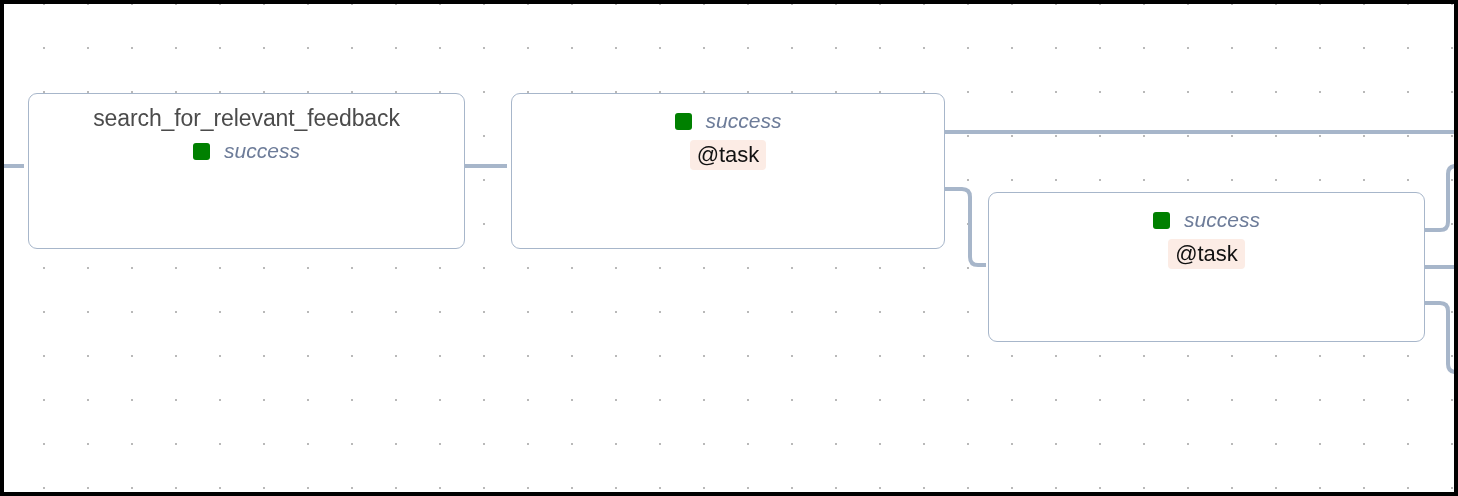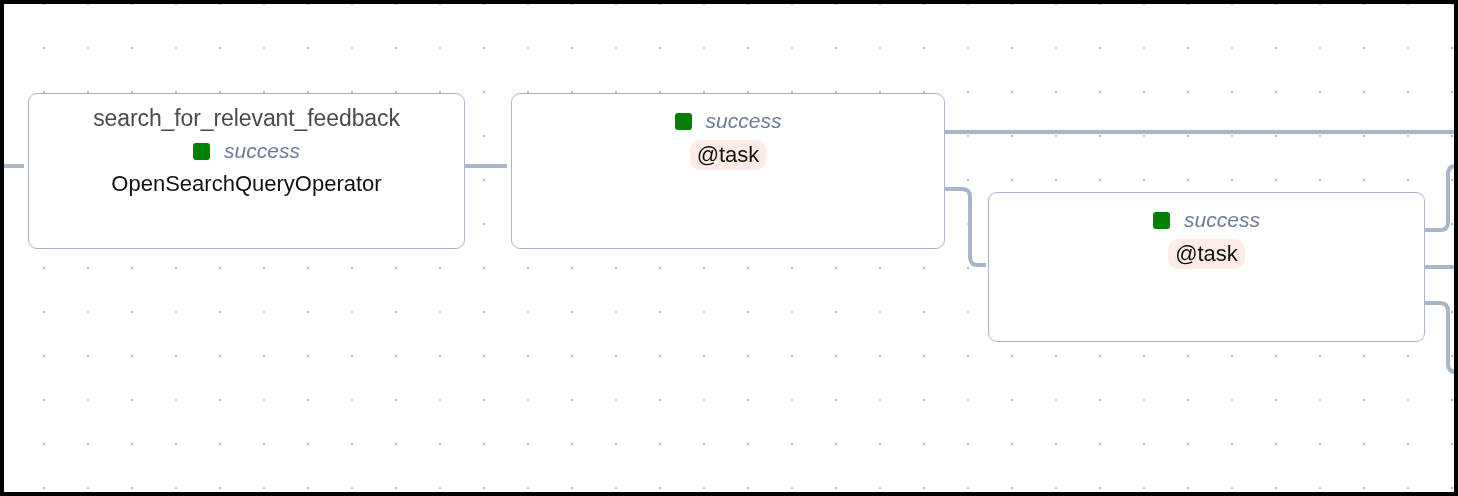--- a/index.html
+++ b/index.html
@@ -88,21 +88,21 @@
     color: #111111;
     white-space: nowrap;
   }
 
   .node-meta.plain {
     padding: 0 2px;
   }
 
   .node-meta.badge {
     background: #fcece5;
-    border-radius: 10px;
+    border-radius: 4px;
     padding: 1px 7px;
   }
 </style>
 </head>
 <body>
 
 <div id="canvas">
 
   <svg id="edge-layer" viewBox="0 0 1450 488" width="1450" height="488" fill="none">
     <g stroke="#a7b6ca" stroke-width="4" fill="none" stroke-linecap="butt">
@@ -120,21 +120,20 @@
       <path d="M 1421 299 L 1436 299 Q 1444 299 1444 307 L 1444 360 Q 1444 368 1452 368 L 1460 368"></path>
     </g>
   </svg>
 
   <div class="node" style="left:24px; top:89px; width:437px; height:156px;">
     <div class="node-title">search_for_relevant_feedback</div>
     <div class="node-status">
       <span class="status-swatch" style="background:#008000;"></span>
       <span class="status-label">success</span>
     </div>
-    <div class="node-meta plain">OpenSearchQueryOperator</div>
   </div>
 
   <div class="node" style="left:507px; top:89px; width:434px; height:156px;">
     <div class="node-status">
       <span class="status-swatch" style="background:#008000;"></span>
       <span class="status-label">success</span>
     </div>
     <div class="node-meta badge">@task</div>
   </div>
 

